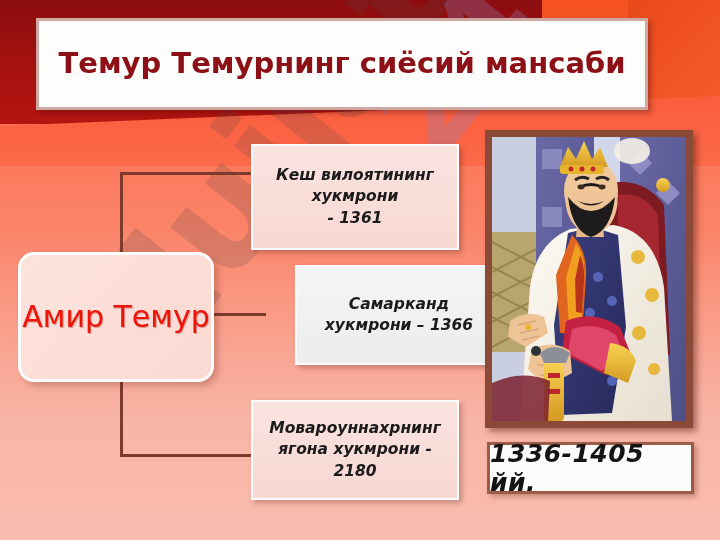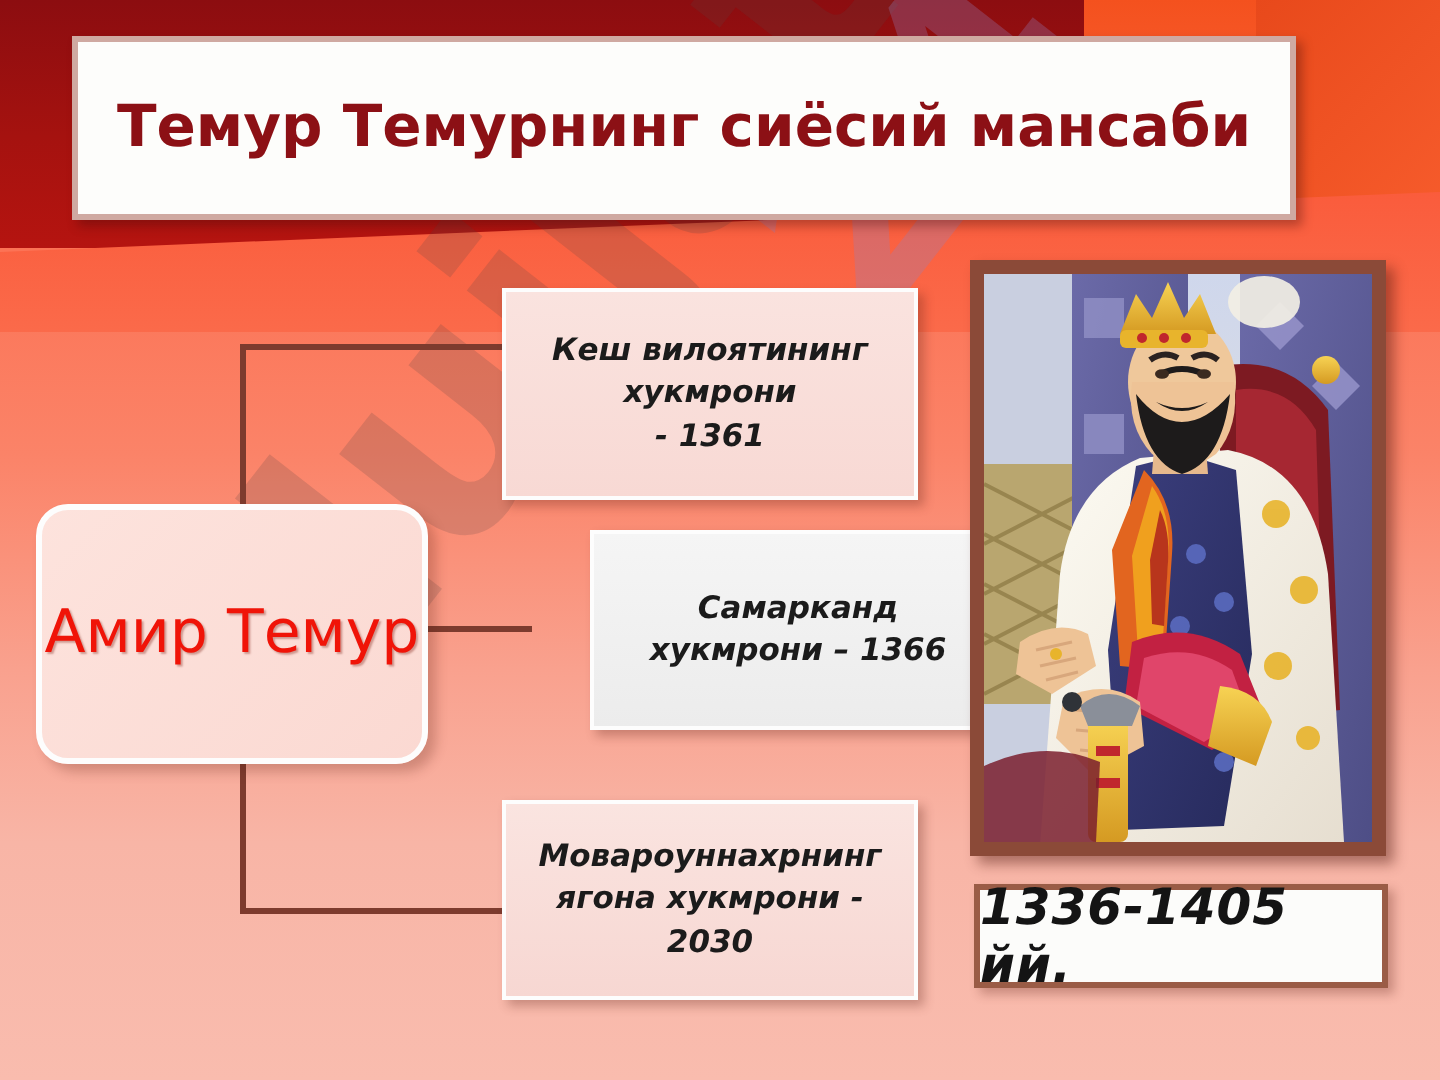--- a/index.html
+++ b/index.html
@@ -295,21 +295,21 @@
 хукмрони
 - 1361</div>
   </div>
   <div class="stage stage-2">
     <div class="stage-text">Самарканд
 хукмрони – 1366</div>
   </div>
   <div class="stage stage-3">
     <div class="stage-text">Мовароуннахрнинг
 ягона хукмрони -
-2030</div>
+2180</div>
   </div>
 
   <div class="portrait-frame">
     <div class="portrait">
       <svg viewBox="0 0 194 284" width="100%" height="100%" preserveAspectRatio="none">
         <defs>
           <linearGradient id="skyG" x1="0" y1="0" x2="0" y2="1">
             <stop offset="0%" stop-color="#cfd7ec"></stop>
             <stop offset="100%" stop-color="#e8e3d6"></stop>
           </linearGradient>

